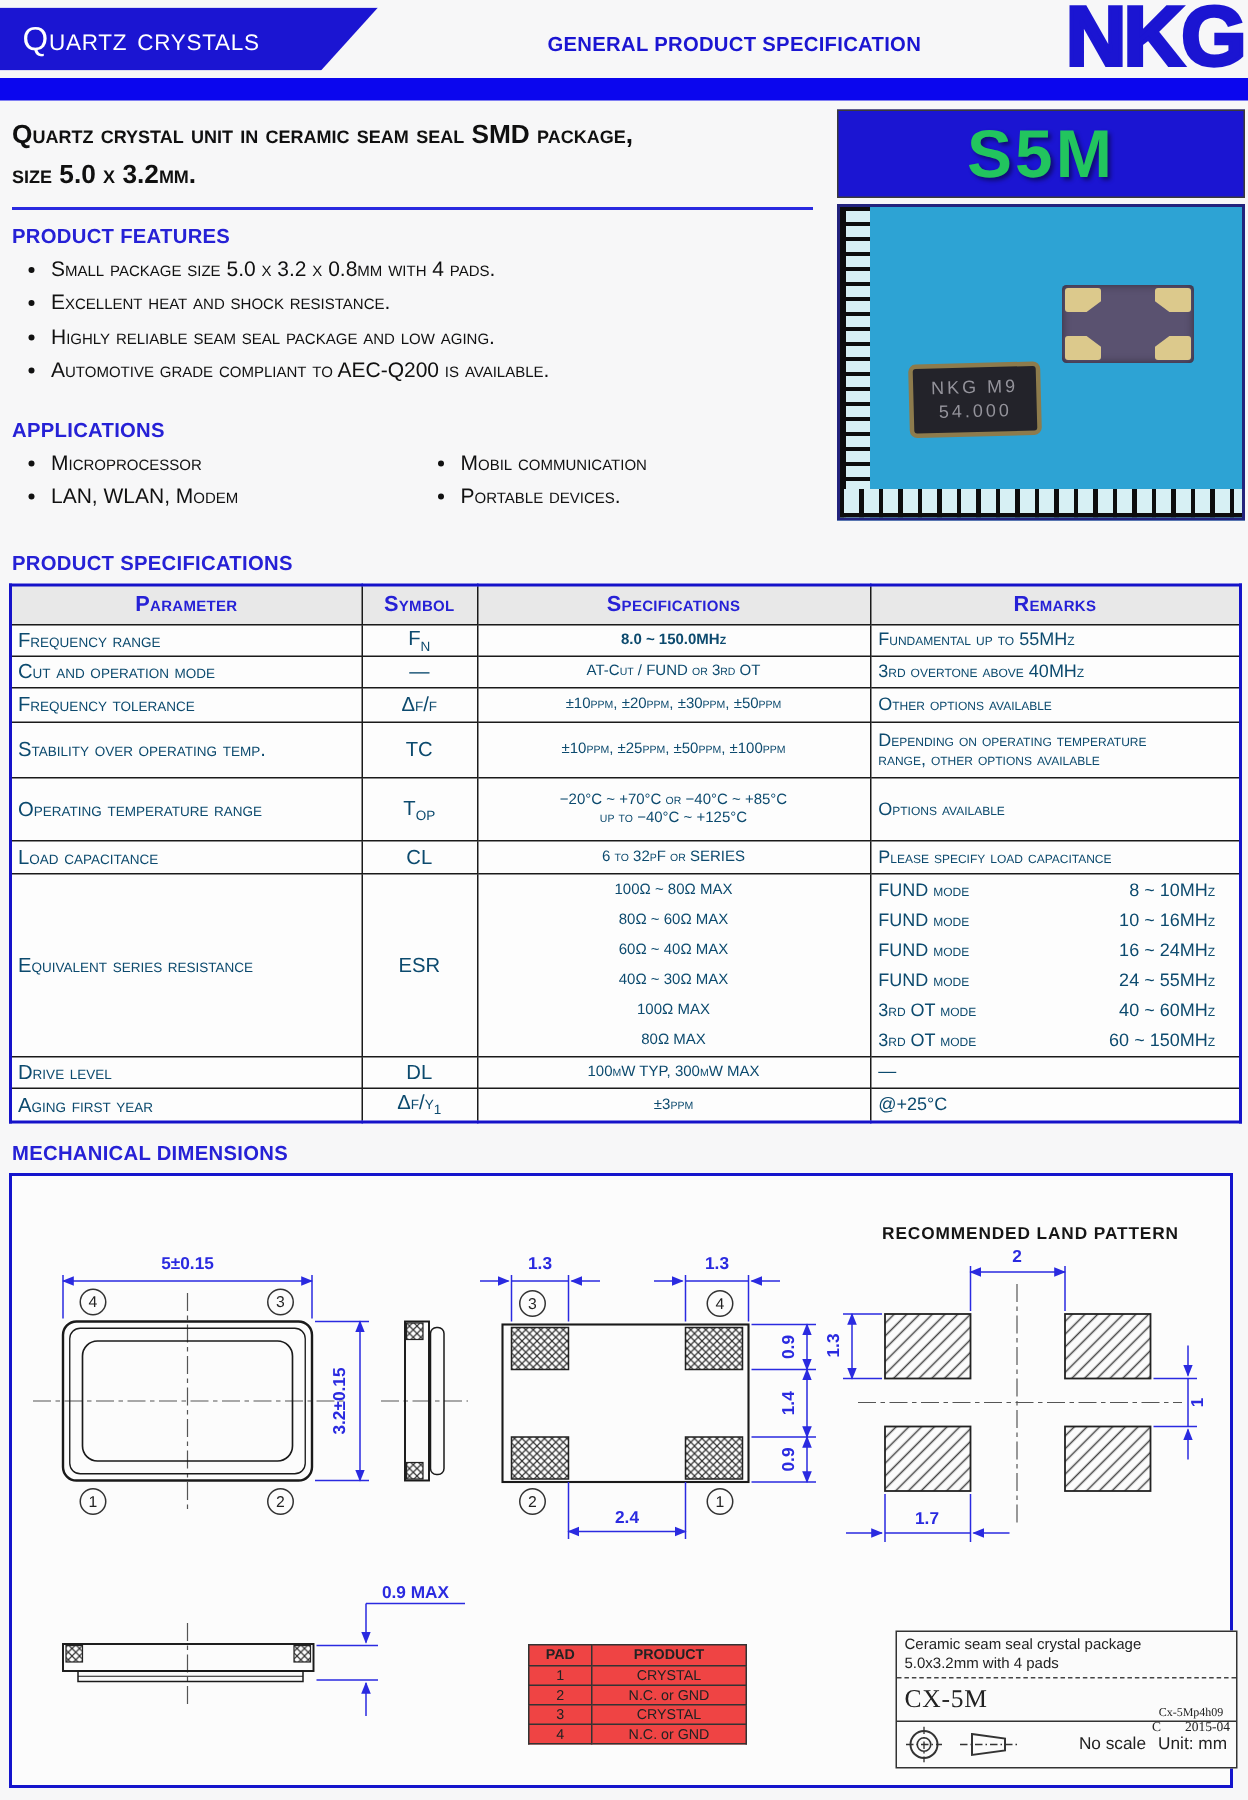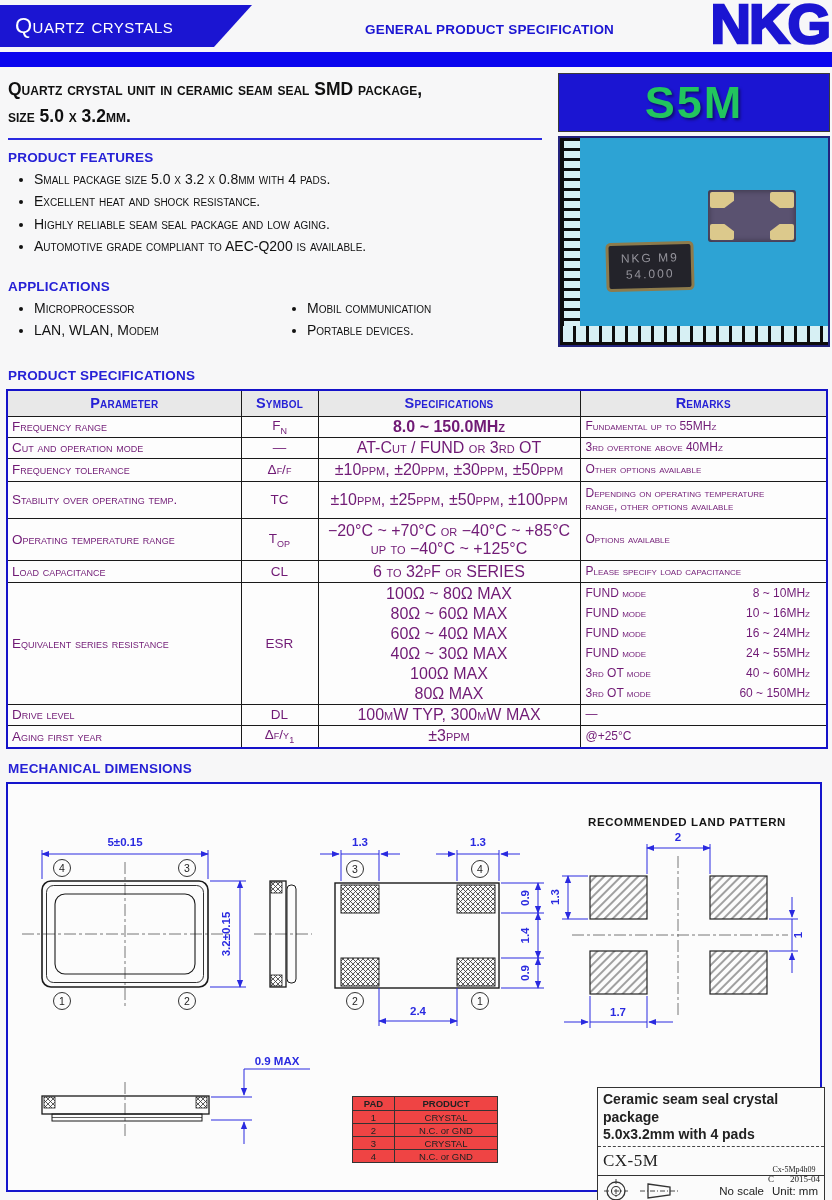--- a/index.html
+++ b/index.html
@@ -49,26 +49,26 @@
           color:#94939b;font-size:12px;letter-spacing:2px;line-height:1.3;}
 
   
   .h-blue{position:absolute;color:#2621d6;font-weight:bold;font-size:13.5px;letter-spacing:.2px;}
   ul.feat{position:absolute;margin:0;padding-left:24px;list-style:disc;color:#111;}
   ul.feat li{font-size:14px;font-variant:small-caps;margin-bottom:7px;line-height:1.1;}
 
   
   table.spec{position:absolute;left:6px;top:389px;width:820px;border-collapse:collapse;
           table-layout:fixed;background:#fdfdfd;border:2px solid #1512c9;}
-  .spec th,.spec td{border:1px solid #1a1a1a;font-variant:small-caps;color:#701a75;
+  .spec th,.spec td{border:1px solid #1a1a1a;font-variant:small-caps;color:#0c4a6e;
           padding:0 4px;line-height:1.12;}
   .spec th{background:#e8e8e8;color:#2621d6;font-size:14.5px;height:25px;letter-spacing:.2px;}
   td.param{font-size:13.5px;}
   td.sym{text-align:center;font-size:13.5px;}
-  td.specv{text-align:center;font-size:16px;}
+  td.specv{text-align:center;font-size:10px;}
   td.remark{font-size:12px;padding-left:5px;}
   .bold{font-weight:bold;}
   .esr-line{height:20px;display:flex;align-items:center;justify-content:center;}
   .esr-remark{height:20px;display:flex;align-items:center;justify-content:space-between;padding-right:12px;}
   sub.sy{font-size:9px;}
 
   
   .mech-box{position:absolute;left:6px;top:782px;width:816px;height:410px;background:#fcfcfc;
           border:2.5px solid #1414cc;box-sizing:border-box;}
   .mech-svg{position:absolute;left:0;top:0;}
@@ -82,21 +82,21 @@
   
   table.padtab{position:absolute;left:344px;top:312px;width:146px;border-collapse:collapse;
           background:#ef4444;font-size:9.5px;color:#222;}
   .padtab th,.padtab td{border:1px solid #333;text-align:center;height:12px;padding:0 2px;}
   .padtab th{font-weight:bold;height:13px;}
   .padtab col.c1{width:42px;}
 
   
   .tblock{position:absolute;left:589px;top:303px;width:228px;background:#fbfbfb;
           border:1.5px solid #333;box-sizing:border-box;color:#222;}
-  .tb-desc{padding:3px 5px 2px 5px;font-size:14px;line-height:1.25;border-bottom:1.5px dashed #444;font-weight:bold;}
+  .tb-desc{padding:3px 5px 2px 5px;font-size:10px;line-height:1.25;border-bottom:1.5px dashed #444;}
   .tb-mid{display:flex;justify-content:space-between;align-items:center;height:28px;
           border-bottom:1.5px solid #333;padding:0 4px 0 5px;font-family:Liberation Serif, serif;}
   .tb-model{font-size:17px;letter-spacing:.5px;}
   .tb-refs{display:flex;flex-direction:column;align-items:center;line-height:1.15;margin-top:28px;}
   .tb-doc{font-size:8px;}
   .tb-revrow{font-size:9px;display:flex;gap:16px;}
   .tb-bottom{display:flex;align-items:center;height:30px;padding:0 6px;gap:8px;}
   .tb-scale,.tb-unit{font-size:11.5px;}
   .tb-scale{margin-left:auto;}
 </style>

